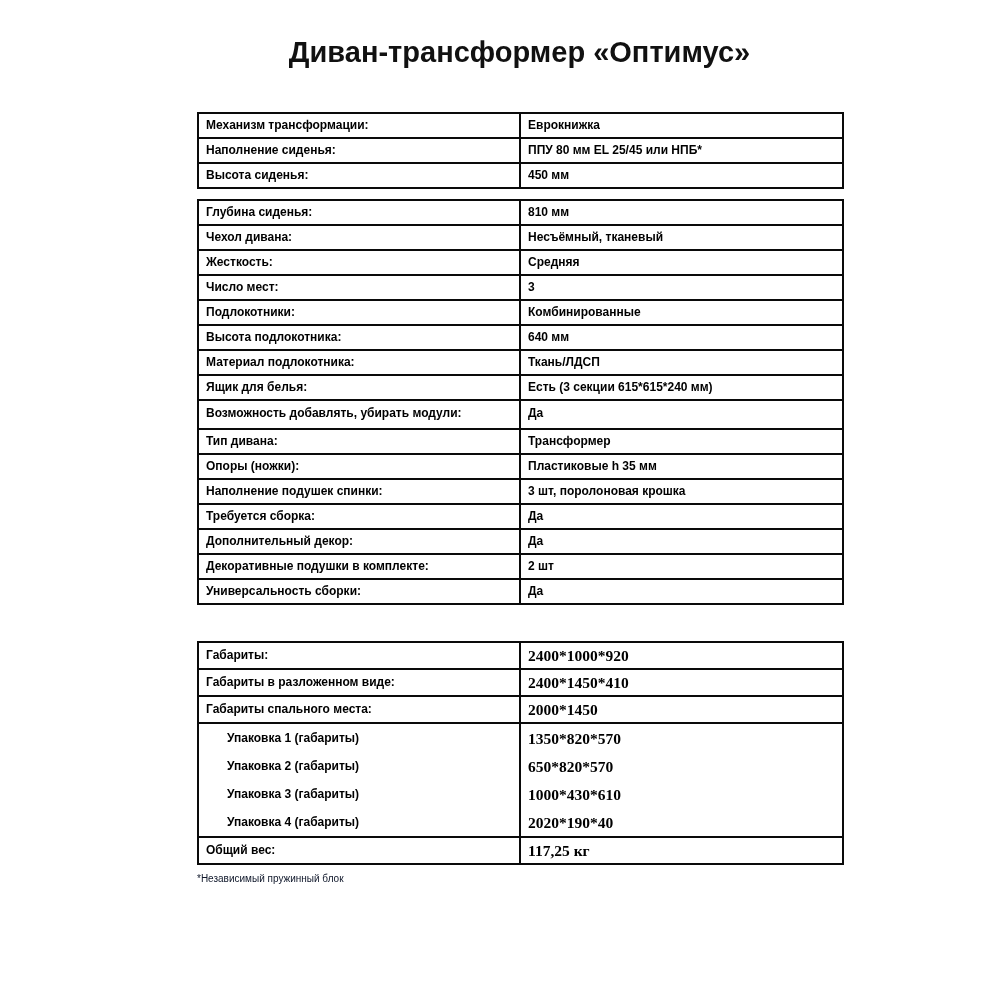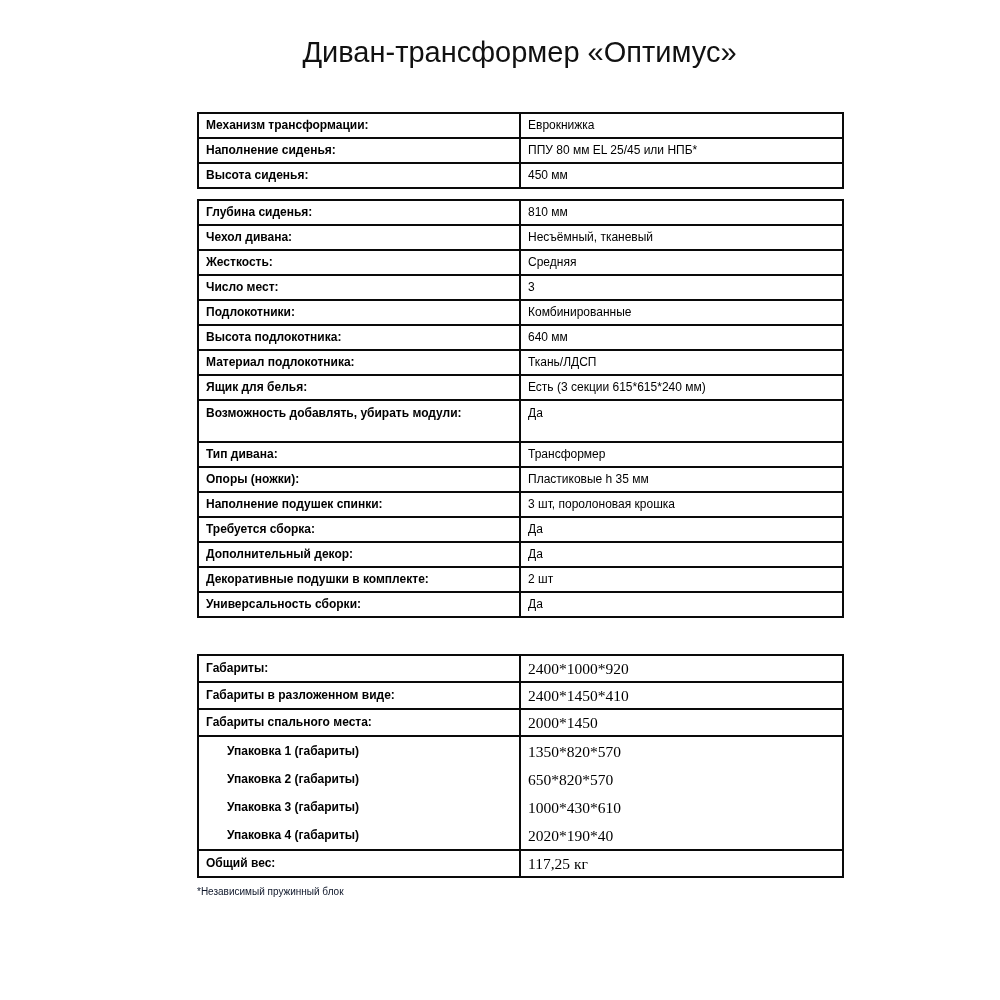--- a/index.html
+++ b/index.html
@@ -18,44 +18,44 @@
   }
   .content {
     margin-left: 197px;
     width: 645px;
   }
   .title {
     margin: 34px 0 0 0;
     text-align: center;
     font-size: 29px;
     line-height: 36px;
-    font-weight: normal;
+    font-weight: bold;
     color: #111111;
   }
   table {
     border-collapse: collapse;
     width: 645px;
     table-layout: fixed;
   }
   col.c1 { width: 322px; }
   col.c2 { width: 323px; }
   td {
     border: 2px solid #0a0a0a;
     padding: 1px 7px;
     vertical-align: middle;
     overflow: hidden;
     font-size: 12px;
     line-height: 19px;
   }
   .lbl { font-weight: bold; }
-  .val { font-weight: normal; margin-left: 33px; }
+  .val { font-weight: bold; margin-left: 33px; }
   .t1 { margin-top: 42px; }
   .t1 td, .t1b td { height: 21px; }
   .t1b { margin-top: 10px; }
-  .row-tall td { vertical-align: top; padding-top: 3px; padding-bottom: 16px; }
+  .row-tall td { vertical-align: top; padding-top: 3px; padding-bottom: 3px; }
   .t2 { margin-top: 36px; padding-left: 38px; }
   .t2 td { height: 23px; }
   .t2 .val {
     font-family: "Liberation Serif", serif;
     font-size: 15.5px;
   }
   .t2 tr.pkg td {
     border-top: none;
     border-bottom: none;
     height: 26px;

